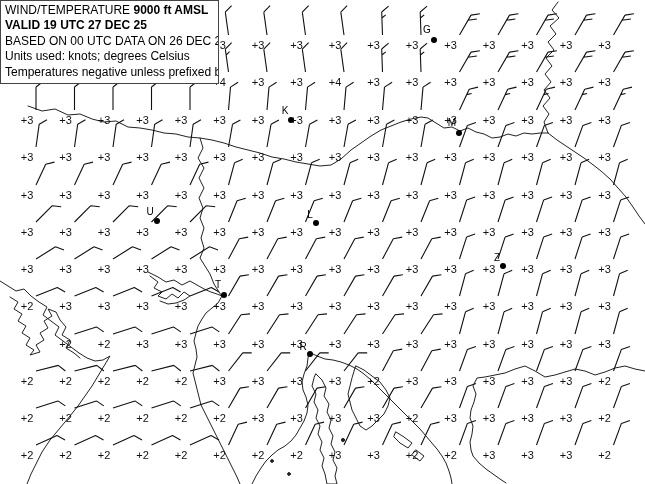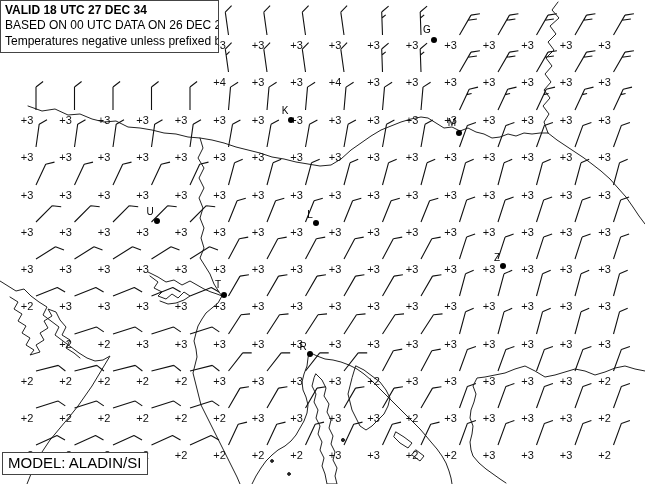--- a/index.html
+++ b/index.html
@@ -433,22 +433,21 @@
       <div class="marker-dot" style="left: 316px; top: 223px;"></div>
       <div class="marker-letter" style="left: 497px; top: 257px;">Z</div>
       <div class="marker-dot" style="left: 503px; top: 266px;"></div>
       <div class="marker-letter" style="left: 218px; top: 284px;">T</div>
       <div class="marker-dot" style="left: 224px; top: 295px;"></div>
       <div class="marker-letter" style="left: 303px; top: 346px;">R</div>
       <div class="marker-dot" style="left: 310px; top: 354px;"></div>
     </div>
 
   <div class="header-box">
-    <div><span></span><b>VALID 18 UTC 27 DEC 34</b></div>
+    <div><span>WIND/TEMPERATURE </span><b>9000 ft AMSL</b></div>
+    <div><span></span><b>VALID 19 UTC 27 DEC 25</b></div>
     <div><span>BASED ON 00 UTC DATA ON 26 DEC 2025</span><b></b></div>
+    <div><span>Units used: knots; degrees Celsius</span><b></b></div>
     <div><span>Temperatures negative unless prefixed by +</span><b></b></div>
   </div>
 
-  <div class="model-box">
-    <span>MODEL: ALADIN/SI</span>
-  </div>
 
 </div>
 
 </body></html>

